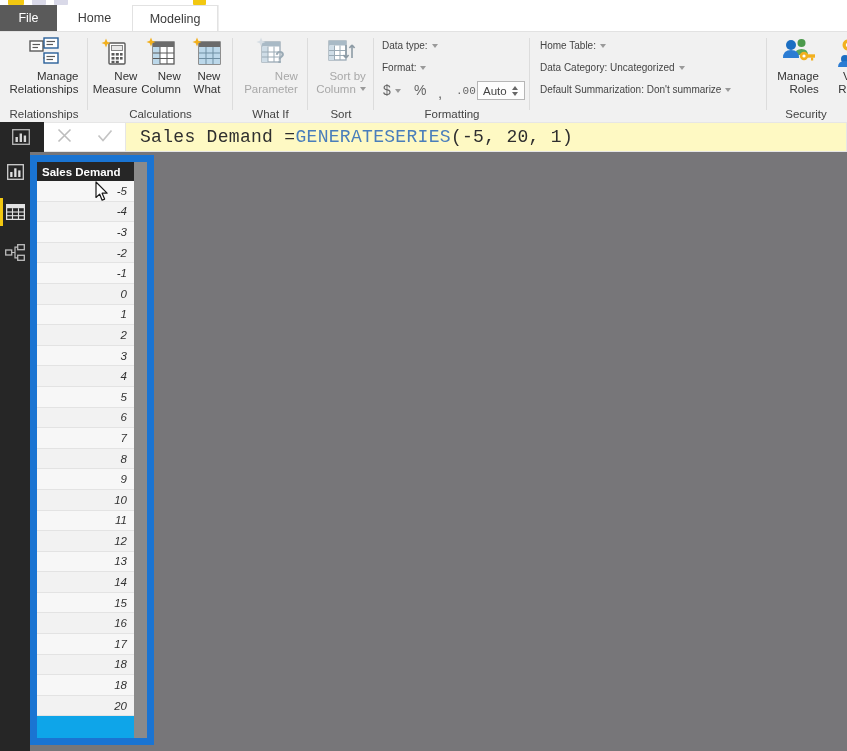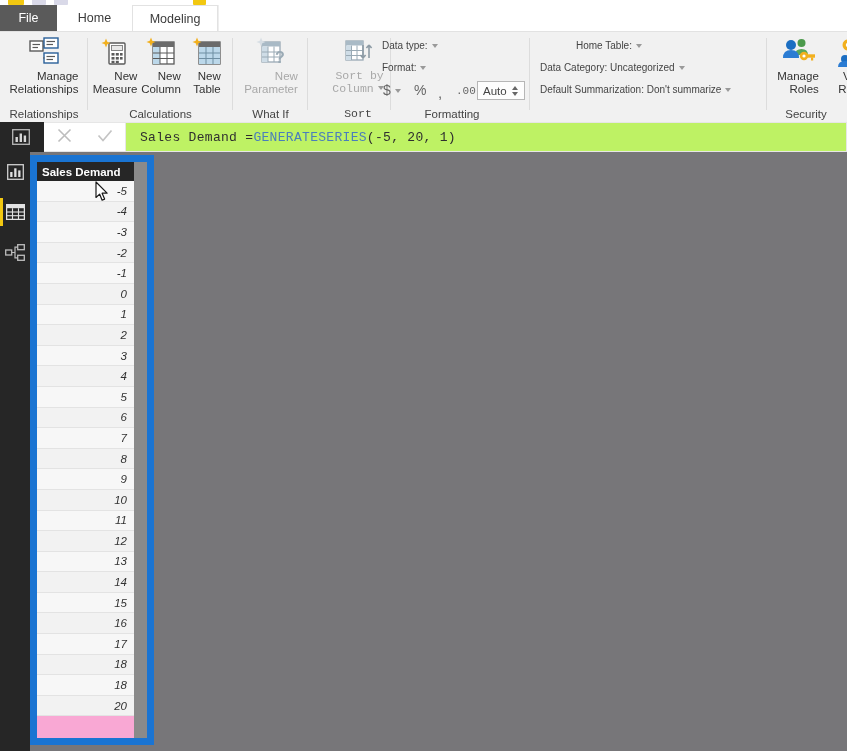--- a/index.html
+++ b/index.html
@@ -99,23 +99,23 @@
     position:absolute; left:0; top:0; width:44px; height:30px;
     background:#262626;
   }
   .fbar-btns {
     position:absolute; left:44px; top:0; width:82px; height:30px;
     background:#ffffff; border:1px solid #e6e6e6; border-left:none;
     display:flex; align-items:center; justify-content:space-around;
   }
   .fbar-input {
     position:absolute; left:126px; top:0; right:0; height:30px;
-    background:#bef264; border:1px solid #e6e6e6; border-left:none;
+    background:#fef9c3; border:1px solid #e6e6e6; border-left:none;
     display:flex; align-items:center; padding-left:14px;
-    font-family:"Liberation Mono", monospace; font-size:13px;
+    font-family:"Liberation Mono", monospace; font-size:18px;
     color:#2f2f2f; letter-spacing:0.3px; white-space:nowrap;
   }
   .fn-blue { color:#4a7ebb; }
 
   
   .leftnav {
     position:absolute; left:0; top:152px; width:30px; height:599px;
     background:#262626;
   }
   .navbtn {
@@ -134,21 +134,21 @@
     background:#777679;
   }
 
   
   .hl {
     position:absolute; left:30px; top:155px; width:124px; height:590px;
     border:7px solid #1a74d2; background:#ffffff;
   }
   .tbl-wrap {
     position:absolute; left:0; top:0; right:0; bottom:0;
-    background:#f9a8d4; display:flex;
+    background:#0ea5e9; display:flex;
   }
   .tbl-col { position:relative; flex:1 1 auto; overflow:hidden; }
   .tbl-head {
     position:relative; height:19px; background:#262626;
     display:flex; align-items:center; padding-left:5px;
     font-size:11.5px; font-weight:bold; color:#ffffff; white-space:nowrap;
   }
   .tbl-body { position:relative; }
   .trow-cell {
     height:20.6px; display:flex; align-items:center; justify-content:flex-end;
@@ -261,21 +261,21 @@
             <rect x="9" y="11" width="21" height="17" fill="#bcd8ea"></rect>
             <line x1="16" y1="11" x2="16" y2="28" stroke="#6f8fa3" stroke-width="1"></line>
             <line x1="23" y1="11" x2="23" y2="28" stroke="#6f8fa3" stroke-width="1"></line>
             <line x1="9" y1="17" x2="30" y2="17" stroke="#6f8fa3" stroke-width="1"></line>
             <line x1="9" y1="22.5" x2="30" y2="22.5" stroke="#6f8fa3" stroke-width="1"></line>
             <g fill="#f2b01e">
                 <path d="M7 1.5 l1.3 3.2 3.2 1.3 -3.2 1.3 -1.3 3.2 -1.3 -3.2 -3.2 -1.3 3.2 -1.3z"></path>
               </g>
           </svg>
         </div>
-        <div class="rtext"><span>New</span><br><span>Table</span></div>
+        <div class="rtext"><span>New</span><br><span>What</span></div>
       </div>
       <div class="glabel">Calculations</div>
       <div class="sep"></div>
     </div>
 
     <div class="rgroup" style="left:233px;width:75px;">
       <div class="ritem disabled" style="left:3px;width:70px;">
         <div class="ricon">
           <svg width="34" height="32" viewBox="0 0 34 32">
             <rect x="8" y="6" width="18" height="20" fill="#ffffff" stroke="#9aaab5" stroke-width="1.3"></rect>
@@ -290,21 +290,21 @@
                 <path d="M7 1.5 l1.3 3.2 3.2 1.3 -3.2 1.3 -1.3 3.2 -1.3 -3.2 -3.2 -1.3 3.2 -1.3z"></path>
               </g>
           </svg>
         </div>
         <div class="rtext"><span>New</span><br><span>Parameter</span></div>
       </div>
       <div class="glabel">What If</div>
       <div class="sep"></div>
     </div>
 
-    <div class="rgroup" style="left:325px;width:66px;font-family:Liberation Mono, monospace;">
+    <div class="rgroup" style="left:308px;width:66px;">
       <div class="ritem disabled" style="left:2px;width:62px;">
         <div class="ricon">
           <svg width="34" height="32" viewBox="0 0 34 32">
             <rect x="5" y="5" width="17" height="19" fill="#ffffff" stroke="#9aaab5" stroke-width="1.3"></rect>
             <rect x="5" y="5" width="17" height="4.5" fill="#a9bac6"></rect>
             <rect x="5" y="9.5" width="5.5" height="14.5" fill="#cfdde7"></rect>
             <line x1="10.5" y1="9.5" x2="10.5" y2="24" stroke="#9aaab5" stroke-width="1"></line>
             <line x1="16" y1="9.5" x2="16" y2="24" stroke="#9aaab5" stroke-width="1"></line>
             <line x1="5" y1="14.5" x2="22" y2="14.5" stroke="#9aaab5" stroke-width="1"></line>
             <line x1="5" y1="19.5" x2="22" y2="19.5" stroke="#9aaab5" stroke-width="1"></line>
@@ -336,21 +336,21 @@
         <span class="spin">
             <i class="u"></i>
             <i class="d"></i>
           </span>
       </div>
       <div class="glabel">Formatting</div>
       <div class="sep"></div>
     </div>
 
     <div class="rgroup" style="left:530px;width:237px;">
-      <div class="trow" style="left:10px;top:8px;margin-left:36px;">
+      <div class="trow" style="left:10px;top:8px;">
         <span>Home Table:</span><span class="caret-d"></span>
       </div>
       <div class="trow" style="left:10px;top:30px;">
         <span>Data Category: Uncategorized</span><span class="caret-d"></span>
       </div>
       <div class="trow" style="left:10px;top:52px;">
         <span>Default Summarization: Don't summarize</span><span class="caret-d"></span>
       </div>
       <div class="sep"></div>
     </div>

